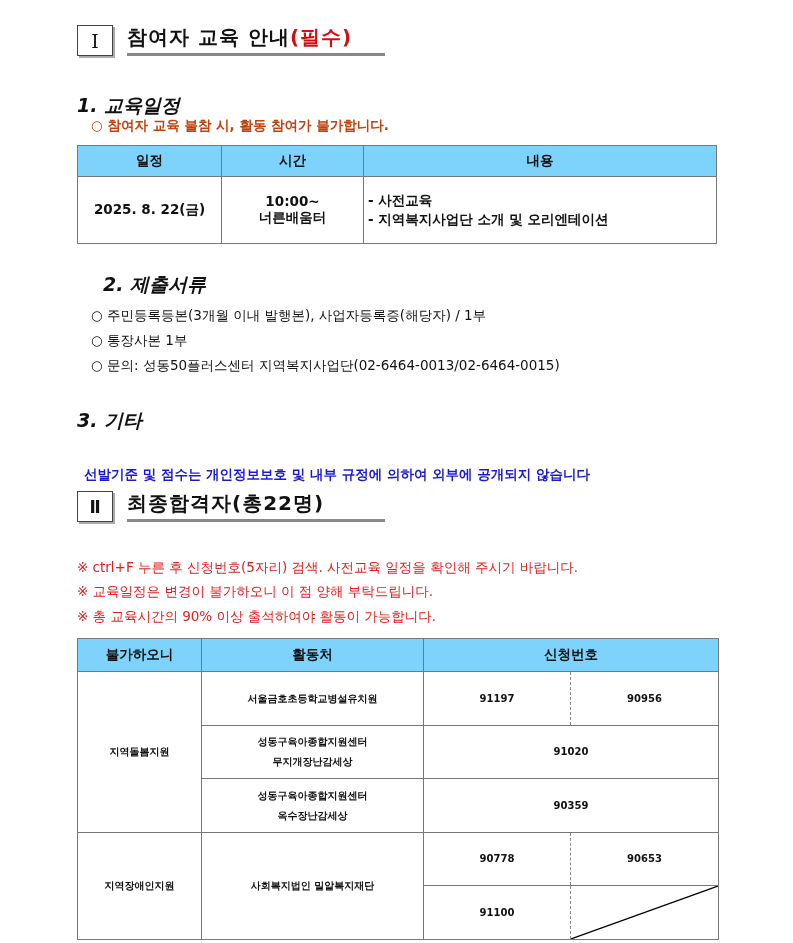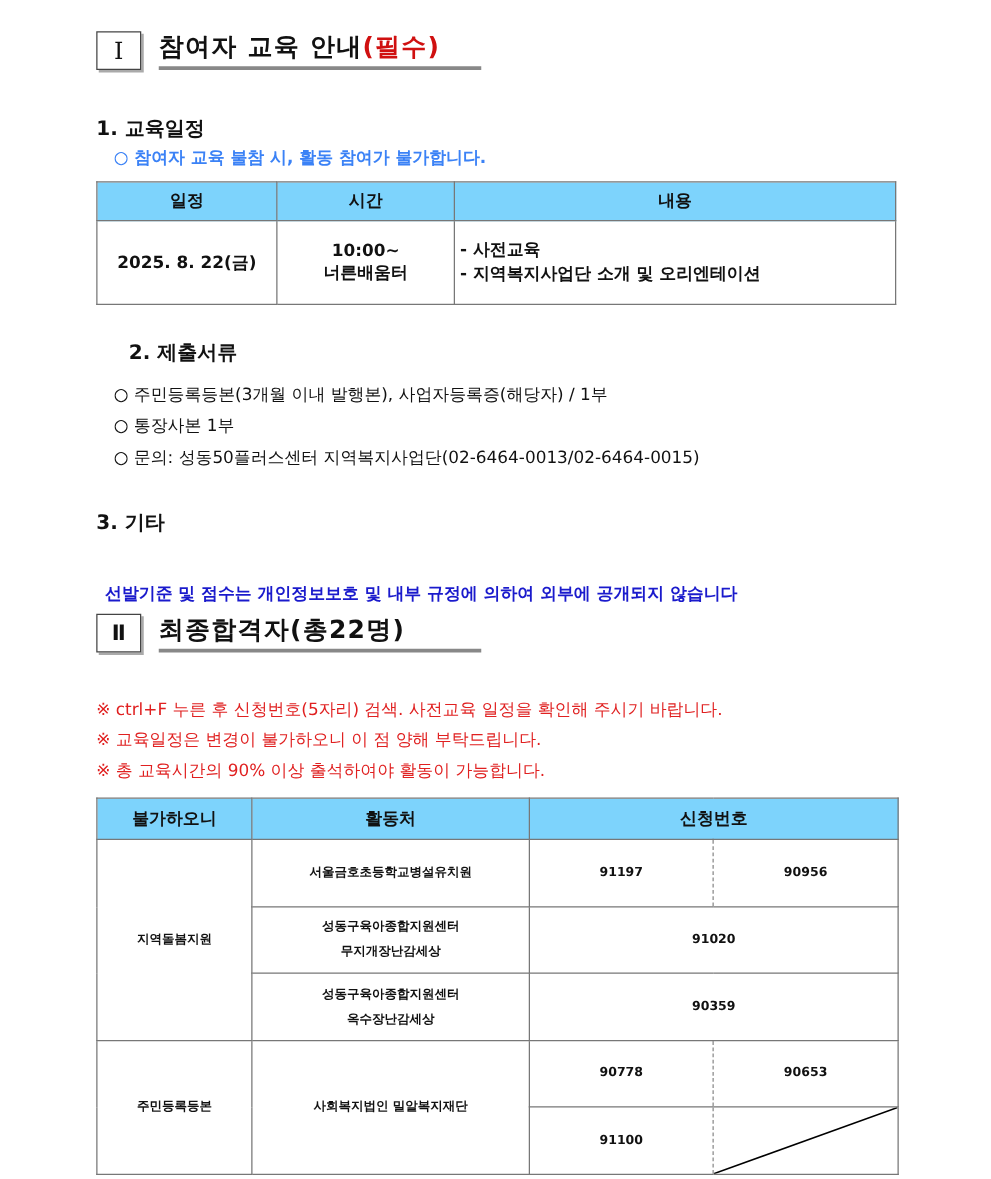--- a/index.html
+++ b/index.html
@@ -8,23 +8,23 @@
 
   .sec-head { position: absolute; left: 77px; display: flex; align-items: flex-end; }
   .roman-box { width: 34px; height: 29px; border: 1px solid #444; box-shadow: 2px 2px 0 #aaa;
                display: flex; align-items: center; justify-content: center;
                font-family: "DejaVu Serif", serif; font-size: 19px; background: #fff; }
   .roman-box.bold { font-family: "DejaVu Sans", sans-serif; font-weight: bold; font-size: 17px; }
   .sec-title-wrap { margin-left: 14px; width: 258px; border-bottom: 3px solid #888; padding-bottom: 2px; }
   .sec-title { font-size: 20px; font-weight: bold; letter-spacing: 1px; }
   .sec-title .red { color: #d01010; }
 
-  .h3 { position: absolute; left: 77px; font-size: 16px; font-weight: bold; }
+  .h3 { position: absolute; left: 77px; font-size: 19px; font-weight: bold; font-style: italic; }
   .line { position: absolute; font-size: 13.5px; white-space: nowrap; }
-  .red-bold { color: #3b82f6; font-weight: bold; }
+  .red-bold { color: #c2410c; font-weight: bold; }
   .blue-bold { color: #1a1acc; font-weight: bold; margin-top: 32px; }
   .red-note { color: #e02020; font-size: 13.5px; }
 
   table { border-collapse: collapse; position: absolute; table-layout: fixed; }
   td, th { border: 1px solid #777; text-align: center; vertical-align: middle; font-size: 13.5px; padding: 0; }
   th { background: #7dd3fc; font-weight: bold; }
 
   #t1 { left: 77px; top: 145px; width: 639px; }
   #t1 th { height: 30px; }
   #t1 td { height: 66px; font-weight: bold; }
@@ -123,21 +123,21 @@
     <td colspan="2">91020</td>
   </tr>
   <tr style="height:54px;">
     <td>
       <div>성동구육아종합지원센터</div>
       <div>옥수장난감세상</div>
     </td>
     <td colspan="2">90359</td>
   </tr>
   <tr style="height:53px;">
-    <td rowspan="2">주민등록등본</td>
+    <td rowspan="2">지역장애인지원</td>
     <td rowspan="2">사회복지법인  밀알복지재단</td>
     <td class="dash-r">90778</td>
     <td class="dash-l">90653</td>
   </tr>
   <tr style="height:54px;">
     <td class="dash-r">91100</td>
     <td class="dash-l diag">
       <svg viewBox="0 0 100 100" preserveAspectRatio="none">
         <line x1="0" y1="100" x2="100" y2="0" stroke="#000" stroke-width="1.2" vector-effect="non-scaling-stroke"></line>
       </svg>

